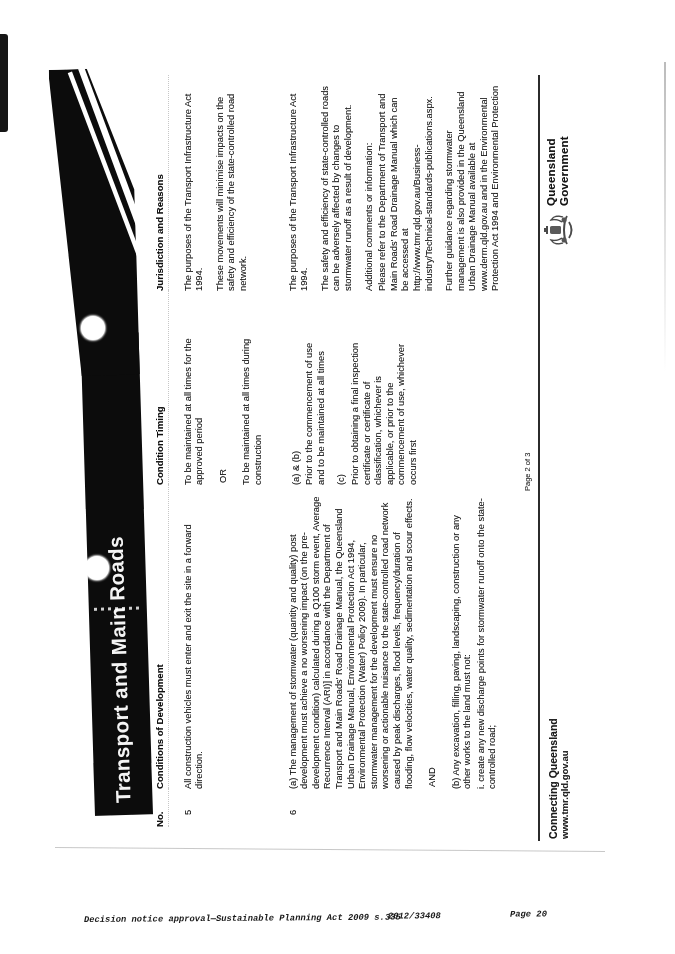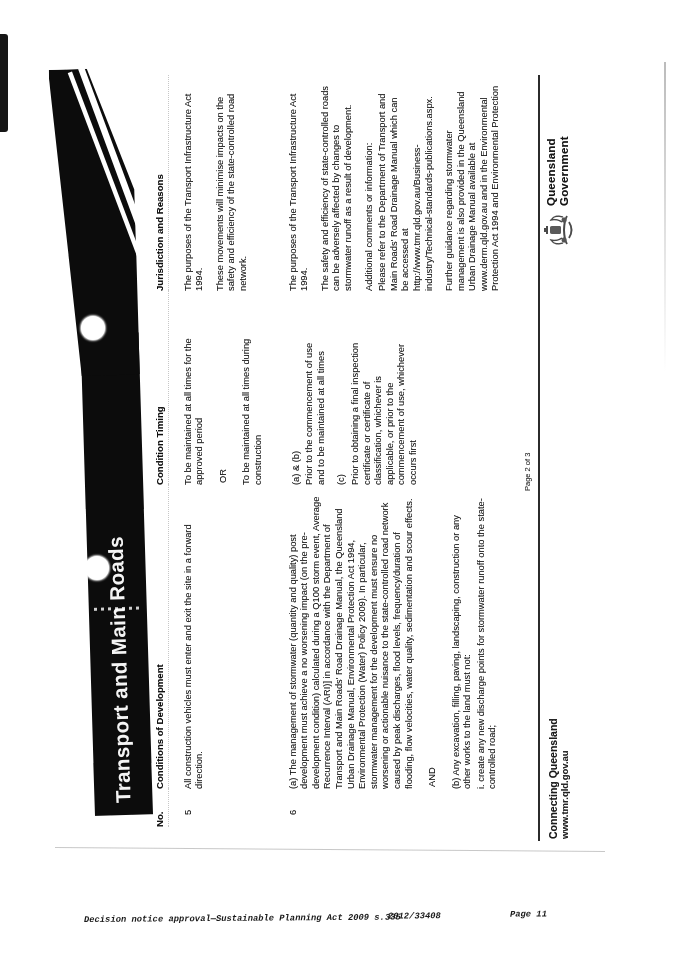--- a/index.html
+++ b/index.html
@@ -164,16 +164,16 @@
 
   <div class="hole hole-1"></div>
   <div class="hole hole-2"></div>
   <div class="edge-blob"></div>
   <div class="paper-edge-b"></div>
   <div class="paper-edge-r"></div>
 
   <div class="scan-footer">
     <span class="sf1">Decision notice approval—Sustainable Planning Act 2009 s.335</span>
     <span class="sf2">2012/33408</span>
-    <span class="sf3">Page 11</span>
+    <span class="sf3">Page 20</span>
   </div>
 
 </div>
 
 </body></html>

